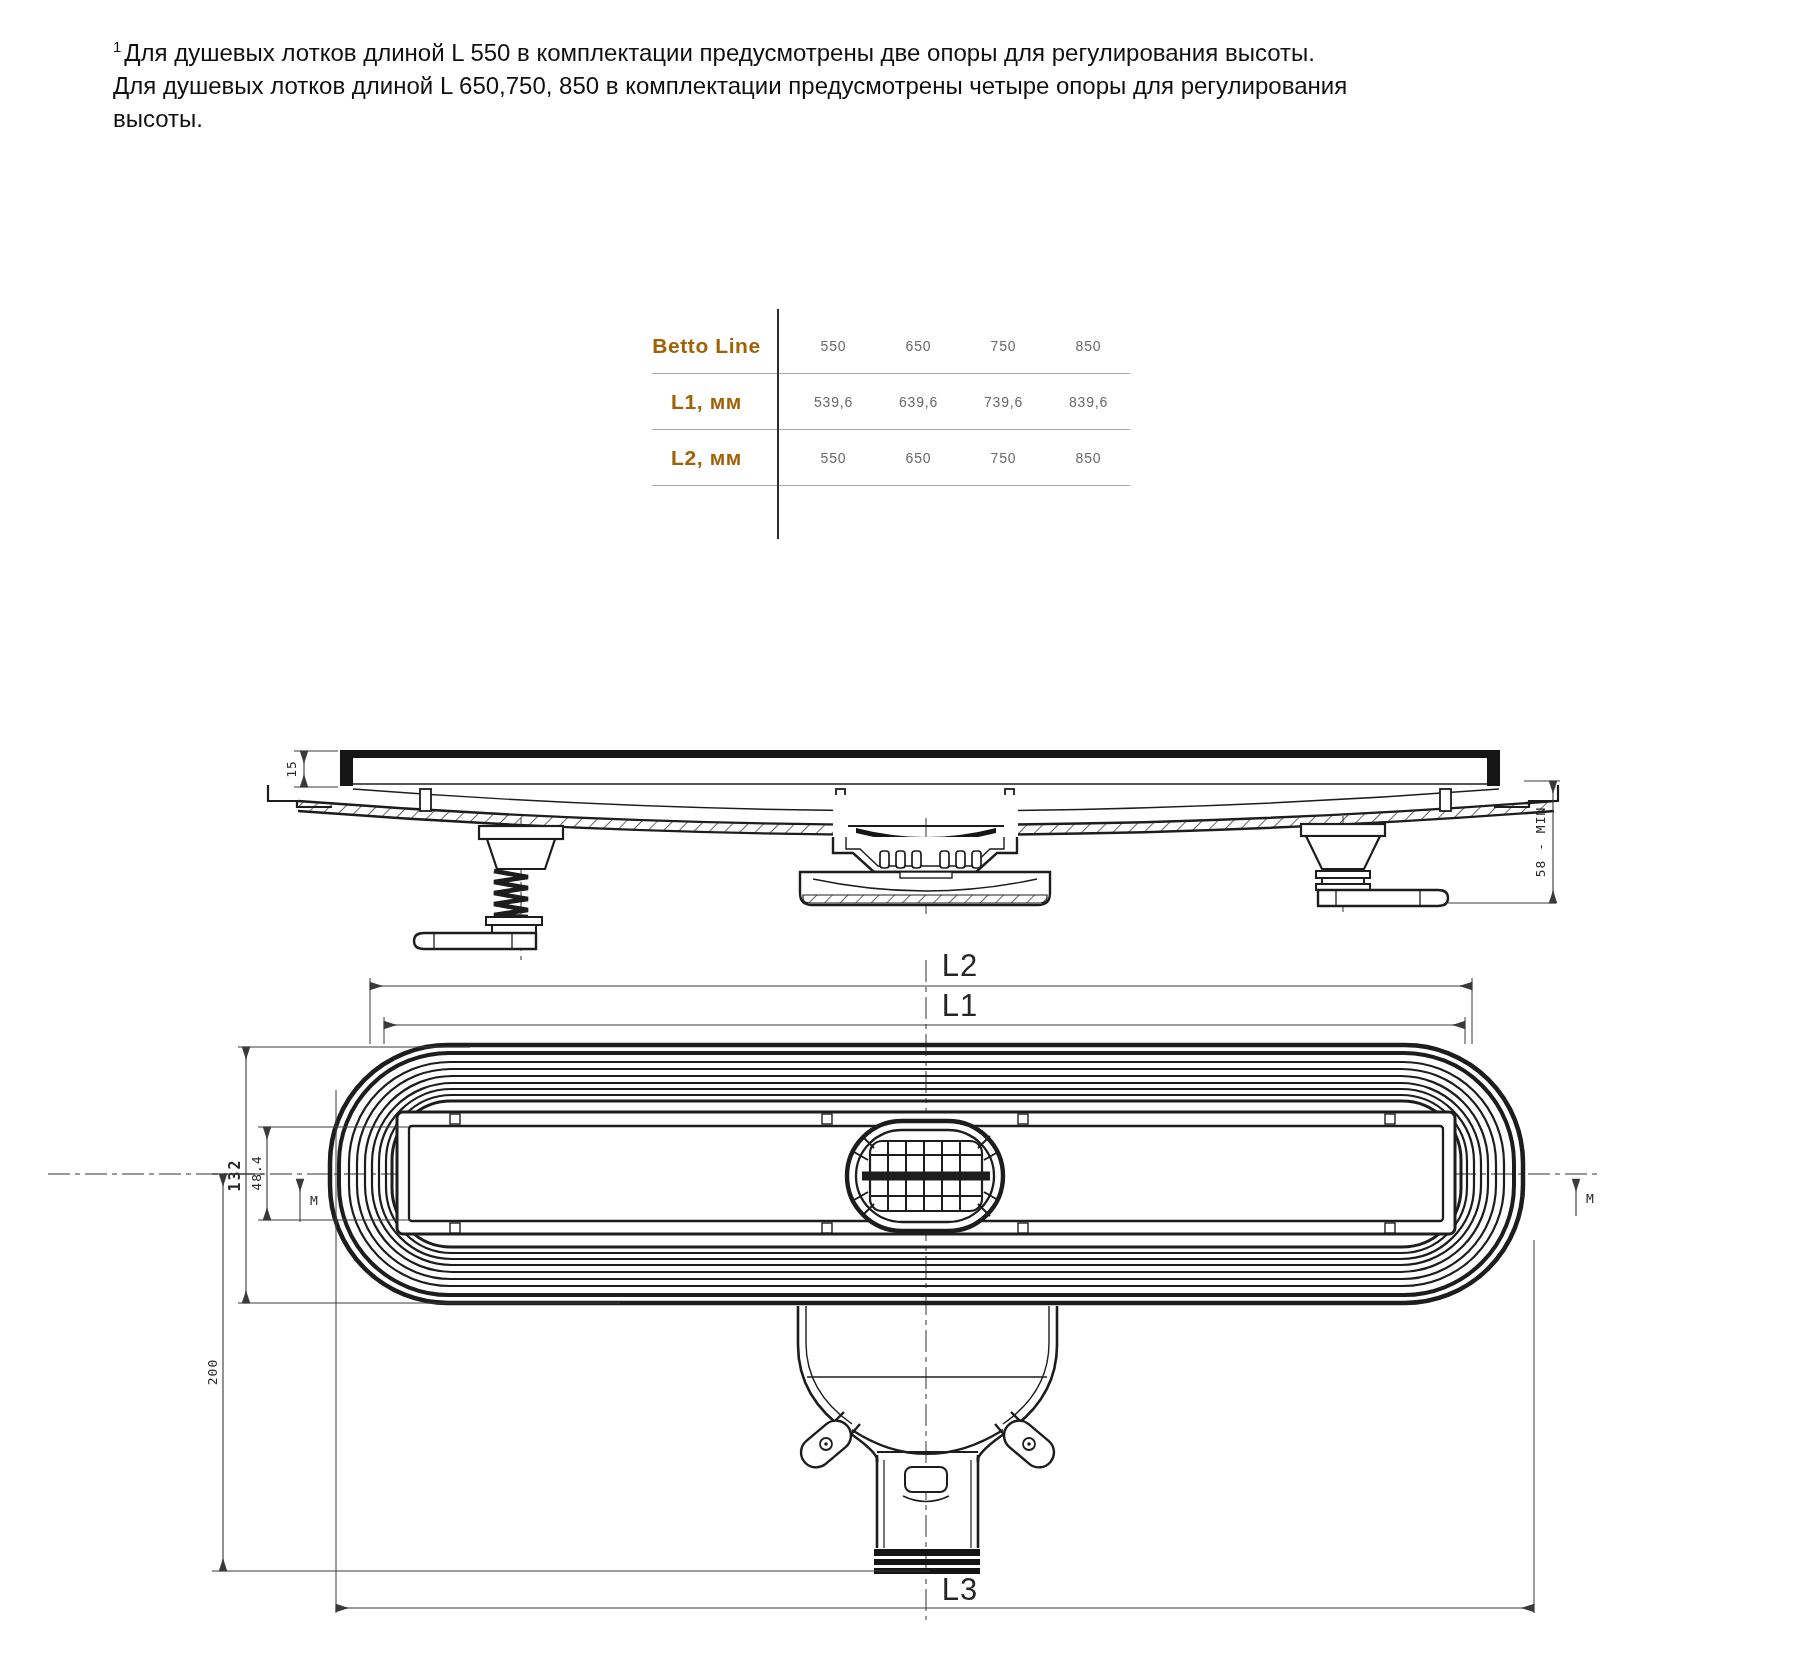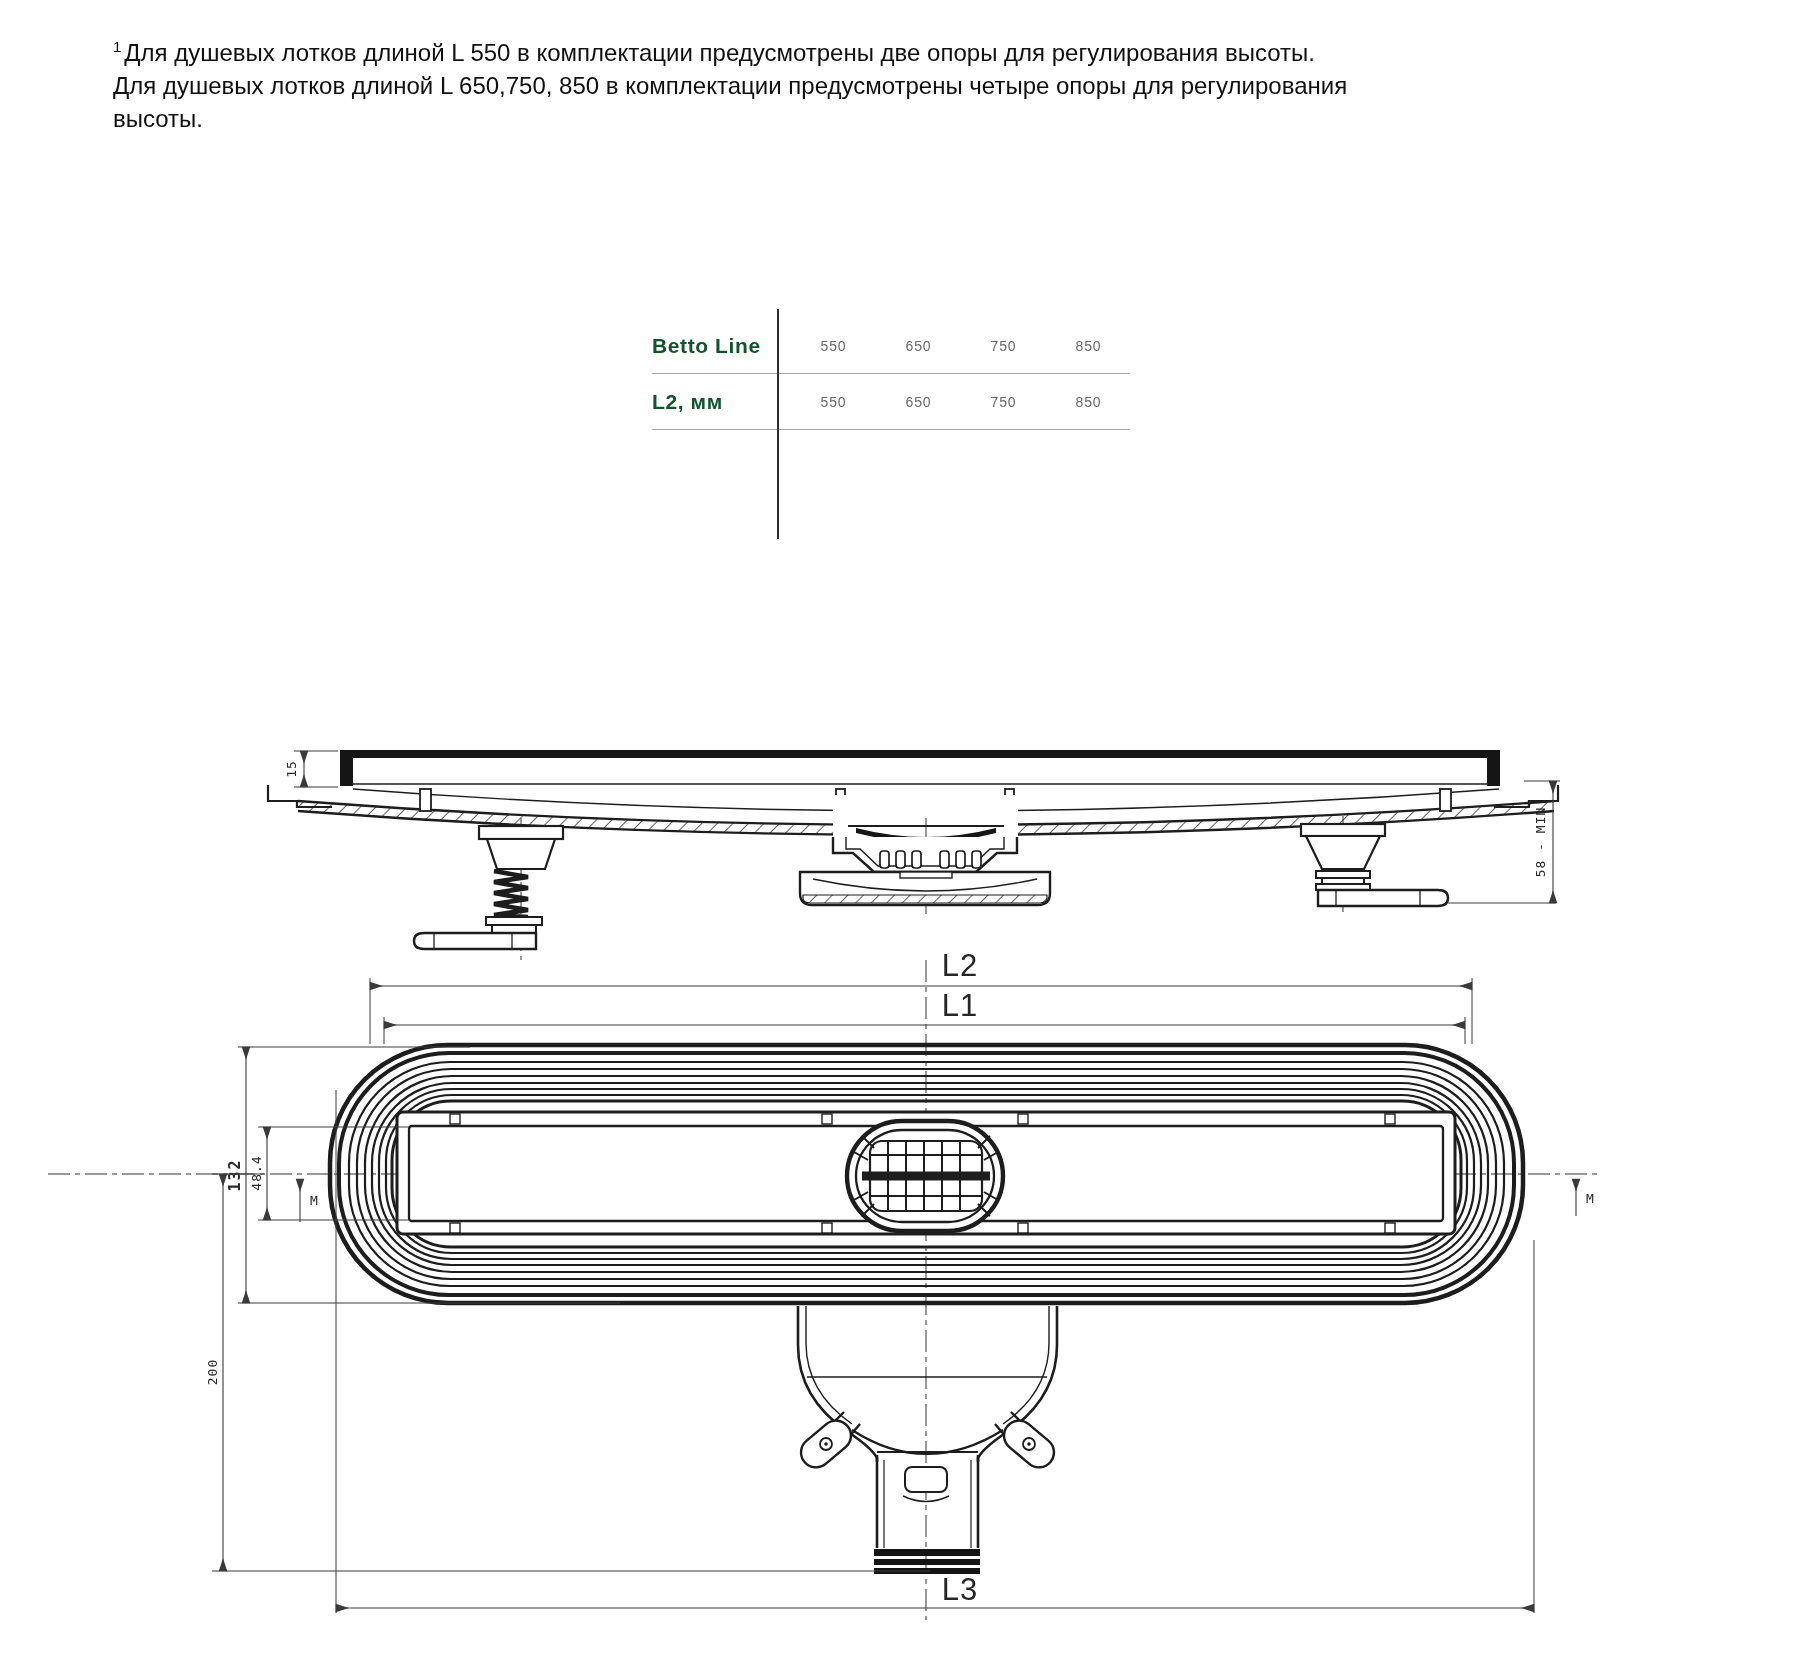--- a/index.html
+++ b/index.html
@@ -3,21 +3,21 @@
 <meta charset="utf-8">
 <style>
   html,body{margin:0;padding:0;background:#fff;}
   body{width:1800px;height:1677px;position:relative;font-family:"Liberation Sans",sans-serif;color:#111;overflow:hidden;}
   .note{position:absolute;left:113px;top:30px;width:1330px;font-size:24px;line-height:33px;color:#101010;}
   .note .note-title{margin-bottom:22px;}
   .note sup{font-size:15px;vertical-align:super;margin-right:3px;}
   .dim-table{position:absolute;left:652px;top:318px;width:478px;}
   .dim-table .t-row{display:grid;grid-template-columns:125px 14px 85px 85px 85px 85px;height:55px;align-items:center;}
   .dim-table .t-row.rule{border-bottom:1px solid #a9a9a9;}
-  .dim-table .t-label{text-align:left;padding-right:16px;font-weight:700;font-size:21px;letter-spacing:.6px;color:#14532d;}
+  .dim-table .t-label{text-align:center;padding-right:16px;font-weight:700;font-size:21px;letter-spacing:.6px;color:#a16207;}
   .dim-table .t-val{text-align:center;font-size:14px;letter-spacing:.8px;color:#696969;}
   .t-divider{position:absolute;left:125px;top:-9px;width:2px;height:230px;background:#2e2e2e;}
   svg{position:absolute;left:0;top:0;}
   svg text{font-family:"DejaVu Sans Mono","Liberation Mono",monospace;fill:#2a2a2a;}
   text.dim-num{font-size:13px;letter-spacing:1px;}
   text.dim-num-bold{font-size:15px;font-weight:bold;letter-spacing:2px;}
   text.dim-L{font-family:"Liberation Sans",sans-serif;font-size:31px;letter-spacing:1px;fill:#262626;}
   .ln{stroke:#1d1d1d;fill:none;}
   .dimln{stroke:#3a3a3a;stroke-width:1.1;fill:none;}
   .extln{stroke:#3a3a3a;stroke-width:1;fill:none;}
@@ -36,20 +36,28 @@
   <div class="t-divider"></div>
   <div class="t-row rule">
     <div class="t-label">Betto Line</div>
       <div></div>
     <div class="t-val">550</div>
     <div class="t-val">650</div>
     <div class="t-val">750</div>
     <div class="t-val">850</div>
   </div>
   <div class="t-row rule">
+    <div class="t-label">L1, мм</div>
+      <div></div>
+    <div class="t-val">539,6</div>
+    <div class="t-val">639,6</div>
+    <div class="t-val">739,6</div>
+    <div class="t-val">839,6</div>
+  </div>
+  <div class="t-row rule">
     <div class="t-label">L2, мм</div>
       <div></div>
     <div class="t-val">550</div>
     <div class="t-val">650</div>
     <div class="t-val">750</div>
     <div class="t-val">850</div>
   </div>
 </div>
 
 <svg width="1800" height="1677" viewBox="0 0 1800 1677">

